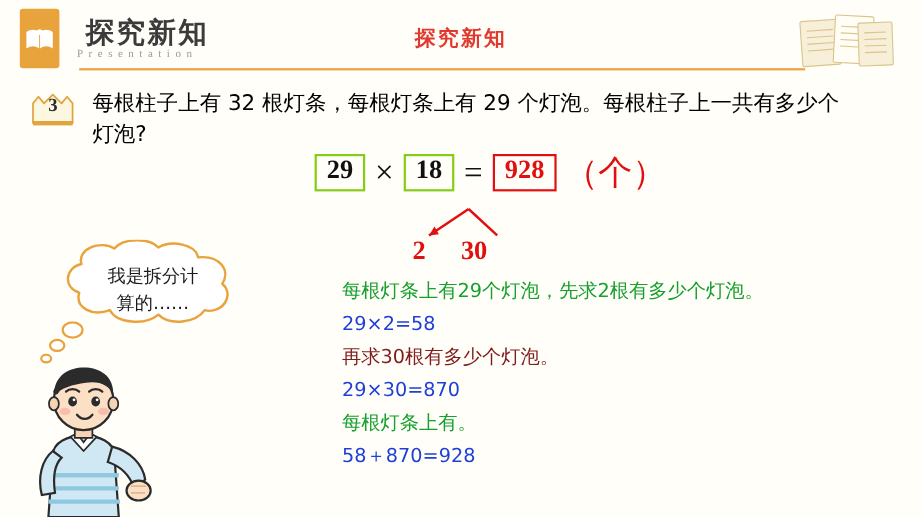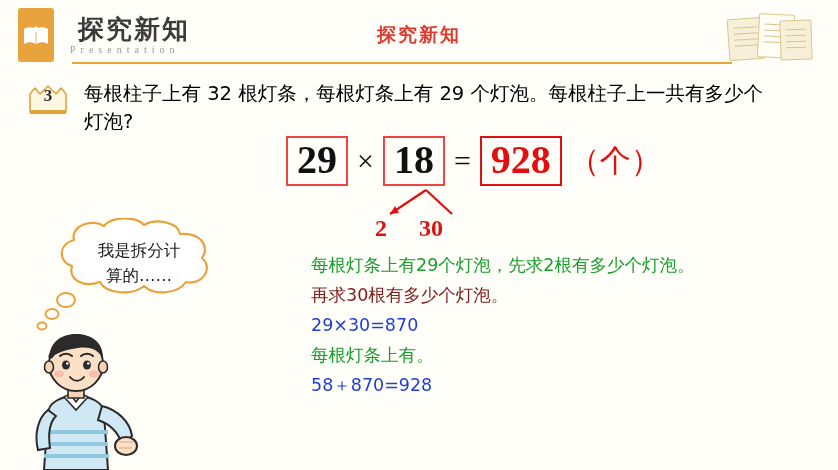--- a/index.html
+++ b/index.html
@@ -146,23 +146,23 @@
   
   .equation {
     position: absolute;
     left: 286px;
     top: 136px;
     display: flex;
     align-items: center;
     gap: 7px;
   }
   .eq-box {
-    border: 2px solid #ef4444;
+    border: 2px solid #84cc16;
     padding: 1px 9px 3px 9px;
-    font-size: 40px;
+    font-size: 24px;
     font-weight: bold;
     font-family: "Liberation Serif", serif;
     color: #111;
     line-height: 1.05;
   }
   .eq-box.red {
     color: #e10f0f;
     border-color: #e10f0f;
   }
   .eq-op {
@@ -315,20 +315,21 @@
   <svg class="branch-svg" viewBox="0 0 110 30">
     <path d="M58 2 L22 26" stroke="#e10f0f" stroke-width="2.2" fill="none"></path>
     <path d="M58 2 L84 26" stroke="#e10f0f" stroke-width="2.2" fill="none"></path>
     <path d="M22 26 L27 18 L31 25 Z" fill="#e10f0f"></path>
   </svg>
   <div class="split-a">2</div>
   <div class="split-b">30</div>
 
   <div class="explain">
     <div class="ex-line ex-green">每根灯条上有29个灯泡，先求2根有多少个灯泡。</div>
+    <div class="ex-line ex-blue">29×2=58</div>
     <div class="ex-line ex-red">再求30根有多少个灯泡。</div>
     <div class="ex-line ex-blue">29×30=870</div>
     <div class="ex-line ex-green">每根灯条上有。</div>
     <div class="ex-line ex-blue">58＋870=928</div>
   </div>
 
   <div class="bubble">
     <svg viewBox="0 0 190 78" width="190" height="78">
       <path d="M30 22 C26 8, 48 0, 60 8 C68 -2, 92 -2, 100 7 C112 0, 134 4, 136 16
                C156 14, 166 28, 158 40 C170 50, 158 68, 142 64 C134 76, 110 78, 100 68

